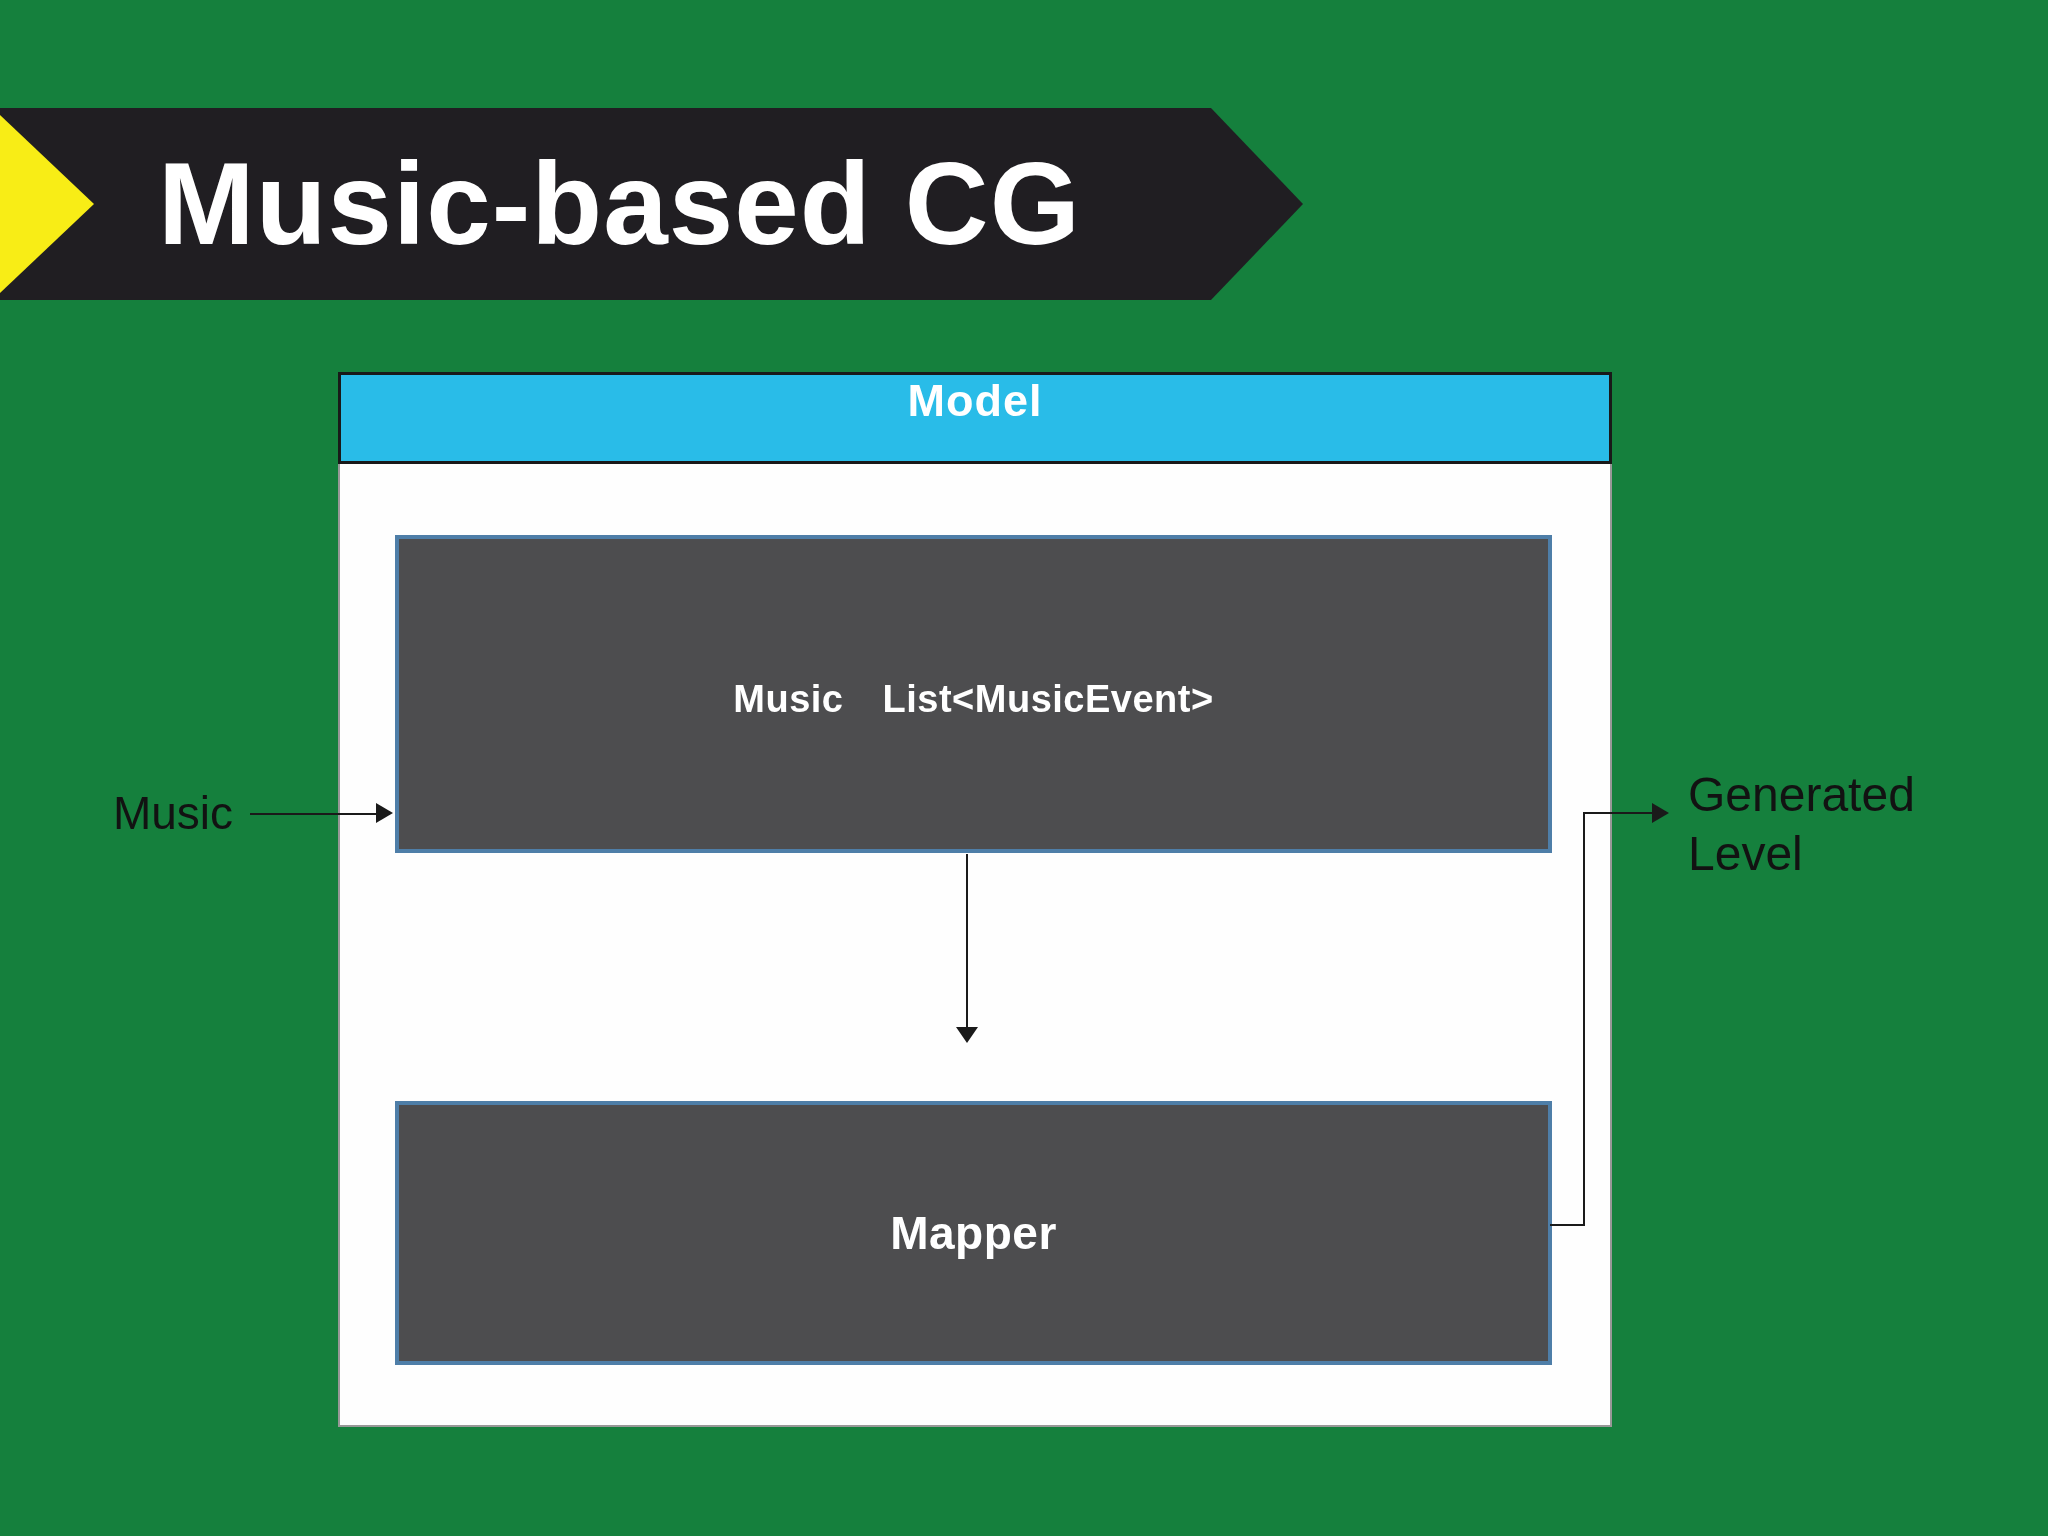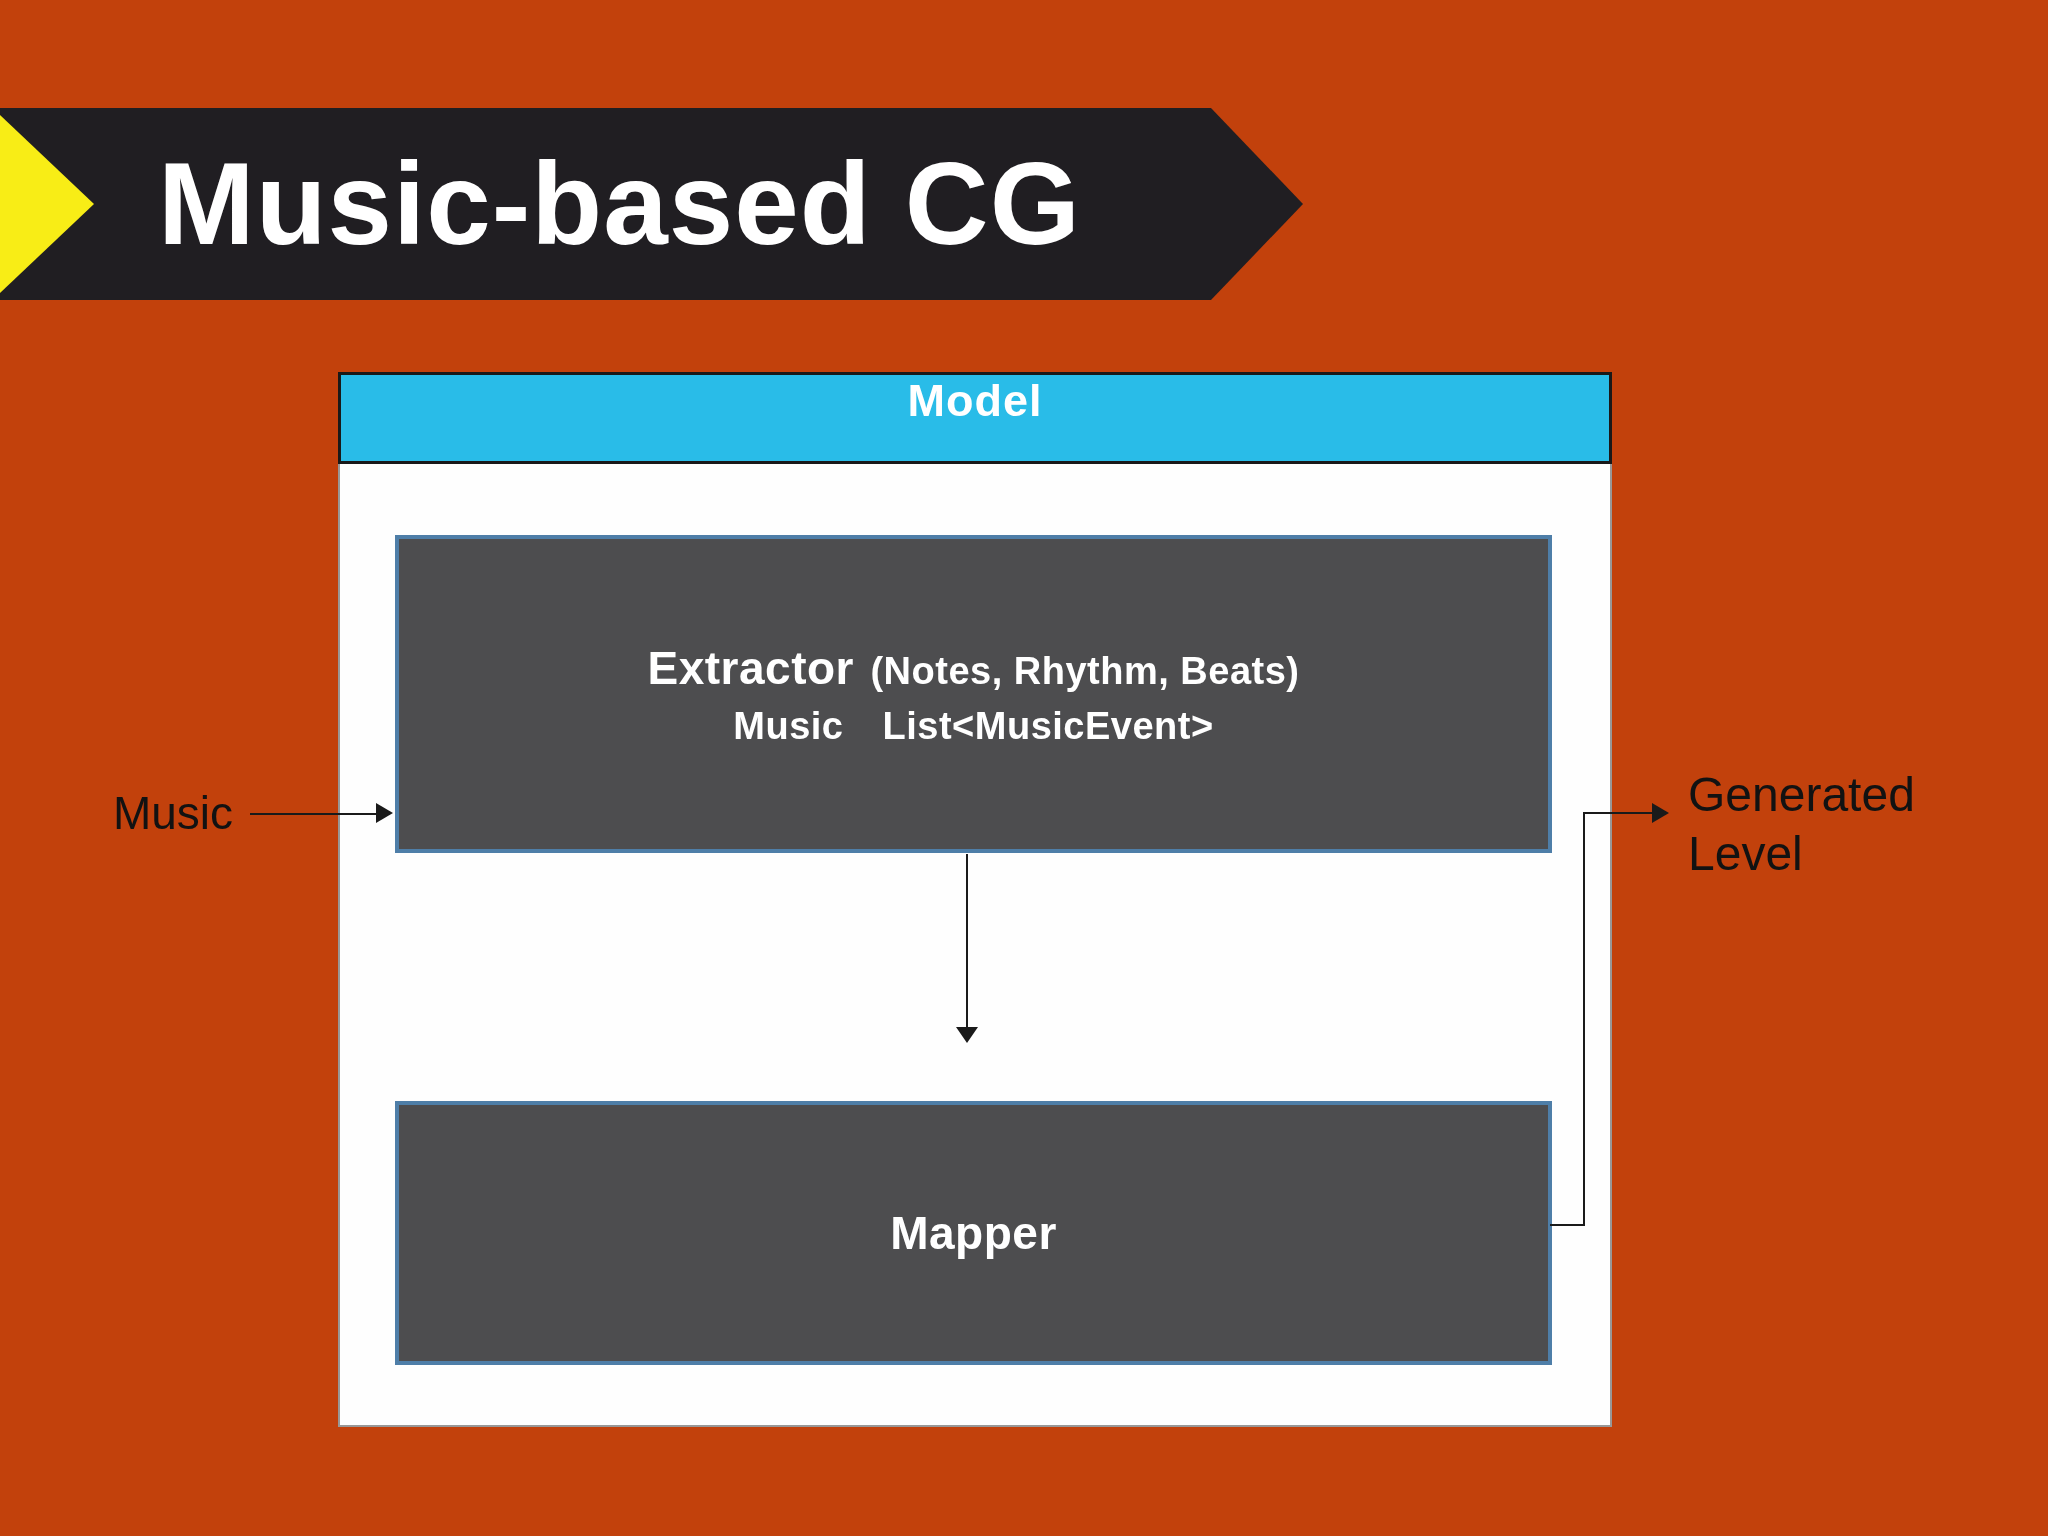--- a/index.html
+++ b/index.html
@@ -1,17 +1,17 @@
 <!DOCTYPE html>
 <html><head>
 <meta charset="utf-8">
 <style>
   html,body{margin:0;padding:0;}
   body{width:2048px;height:1536px;background:#ffffff;font-family:"Liberation Sans",sans-serif;overflow:hidden;}
-  .slide{position:relative;width:2048px;height:1536px;background:#c2410c;}
+  .slide{position:relative;width:2048px;height:1536px;background:#15803d;}
 
   
   .title-banner{position:absolute;left:0;top:108px;width:1303px;height:192px;}
   .banner-shape{position:absolute;left:0;top:0;width:1303px;height:192px;background:#201e22;
     -webkit-clip-path:polygon(0 0,1211px 0,1303px 96px,1211px 192px,0 192px);
     clip-path:polygon(0 0,1211px 0,1303px 96px,1211px 192px,0 192px);}
   .banner-chevron{position:absolute;left:0;top:7px;width:94px;height:178px;background:#f8ed16;
     -webkit-clip-path:polygon(0 0,94px 89px,0 178px);
     clip-path:polygon(0 0,94px 89px,0 178px);}
   .slide-title{position:absolute;left:158px;top:0;margin:0;height:192px;line-height:192px;
@@ -68,24 +68,20 @@
     <h1 class="slide-title">Music-based CG</h1>
   </div>
 
   <div class="model-container">
     <div class="model-header">
       <span>Model</span>
     </div>
   </div>
 
   <div class="component-box extractor">
-    <div class="box-line1">
-      <span class="box-name">Extractor</span>
-      <span class="box-detail">(Notes, Rhythm, Beats)</span>
-    </div>
     <div class="box-line2">
       <span>Music</span>
       <span class="io-gap">List&lt;MusicEvent&gt;</span>
     </div>
   </div>
 
   <div class="component-box mapper">
     <div class="box-line1">
       <span class="box-name">Mapper</span>
     </div>

